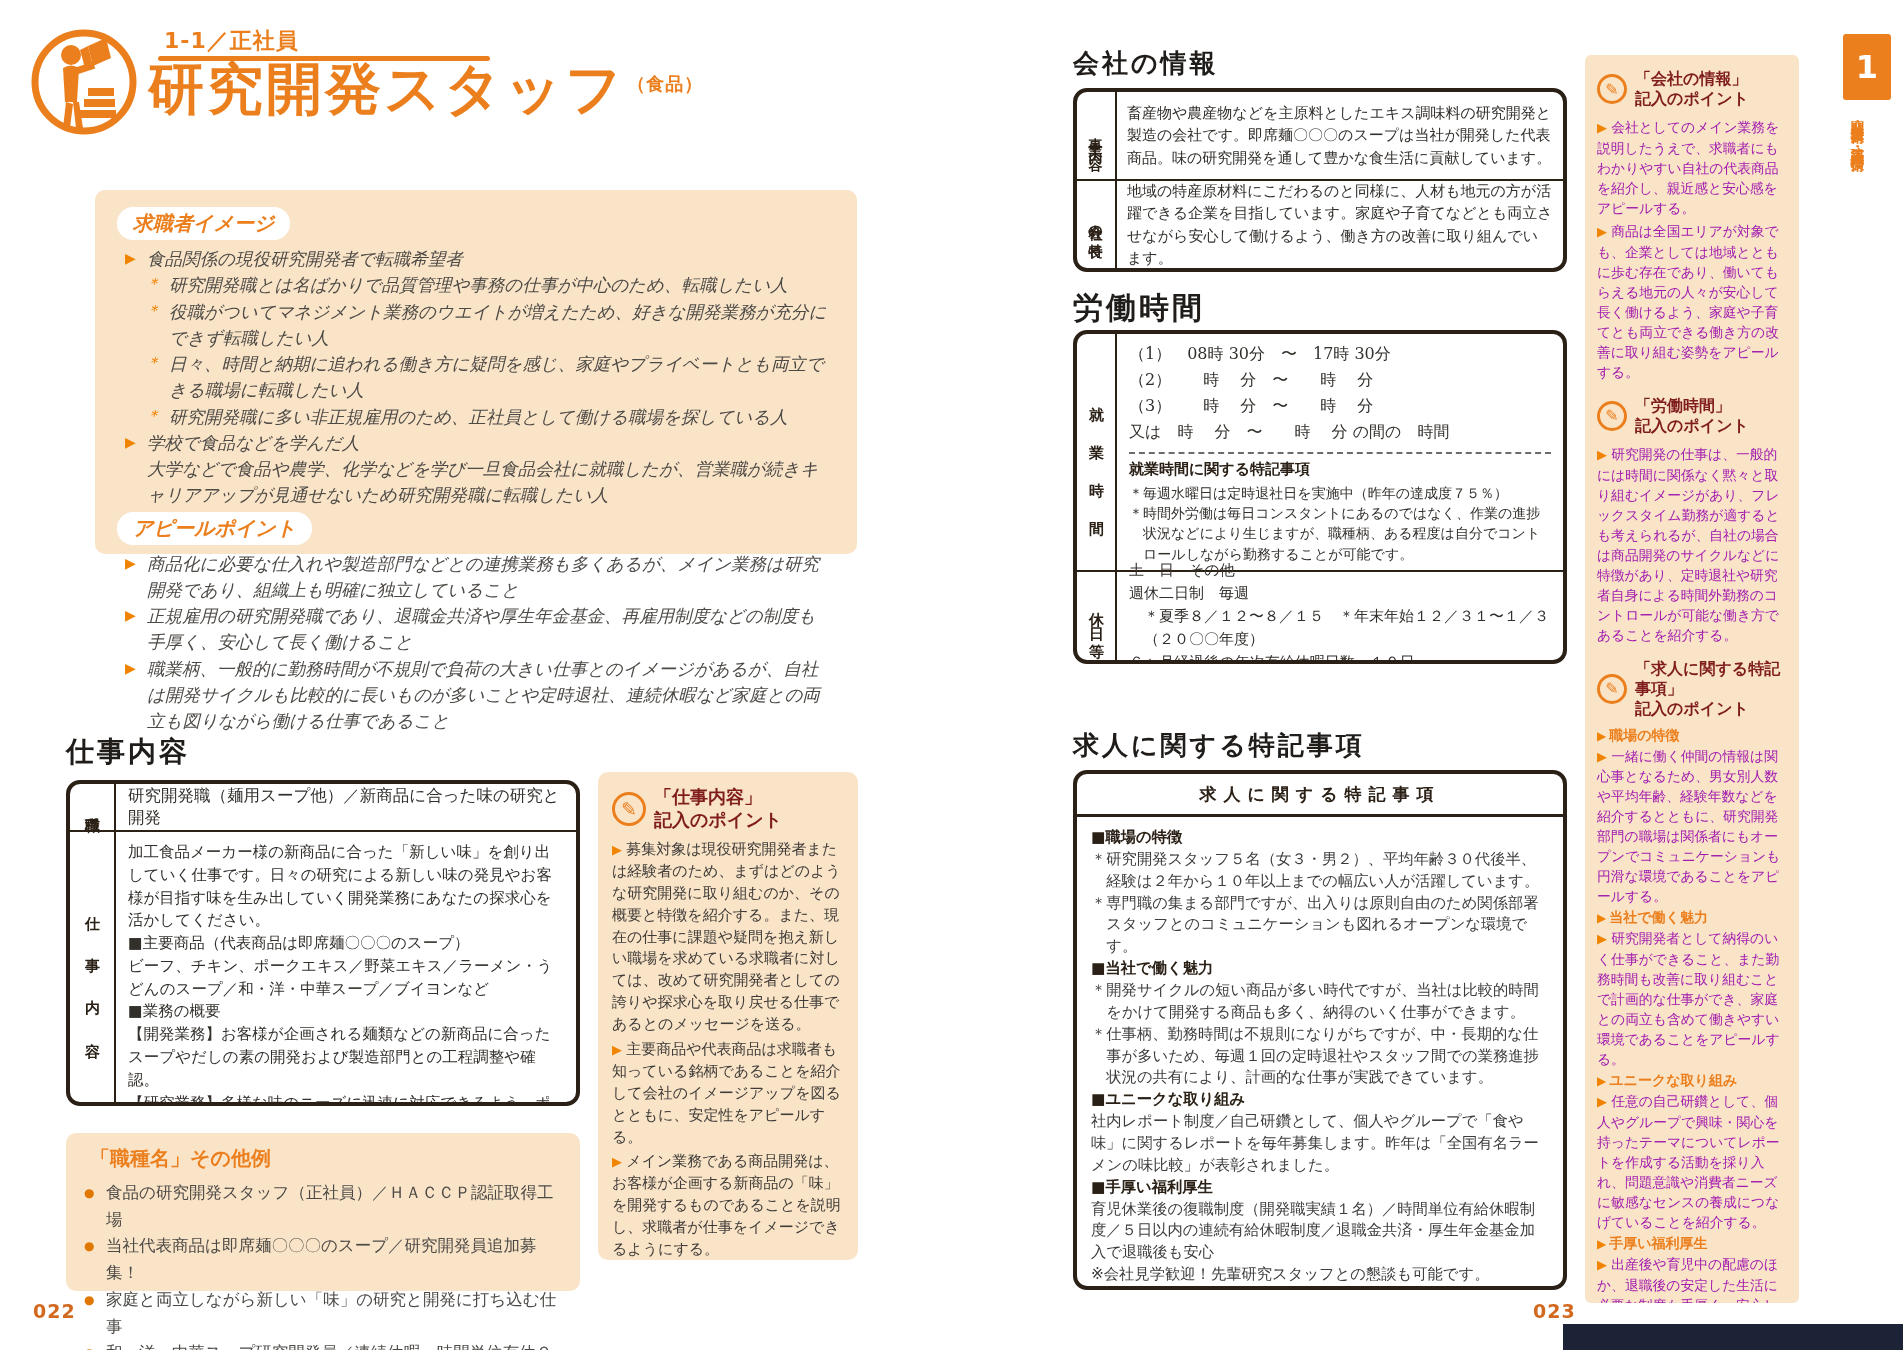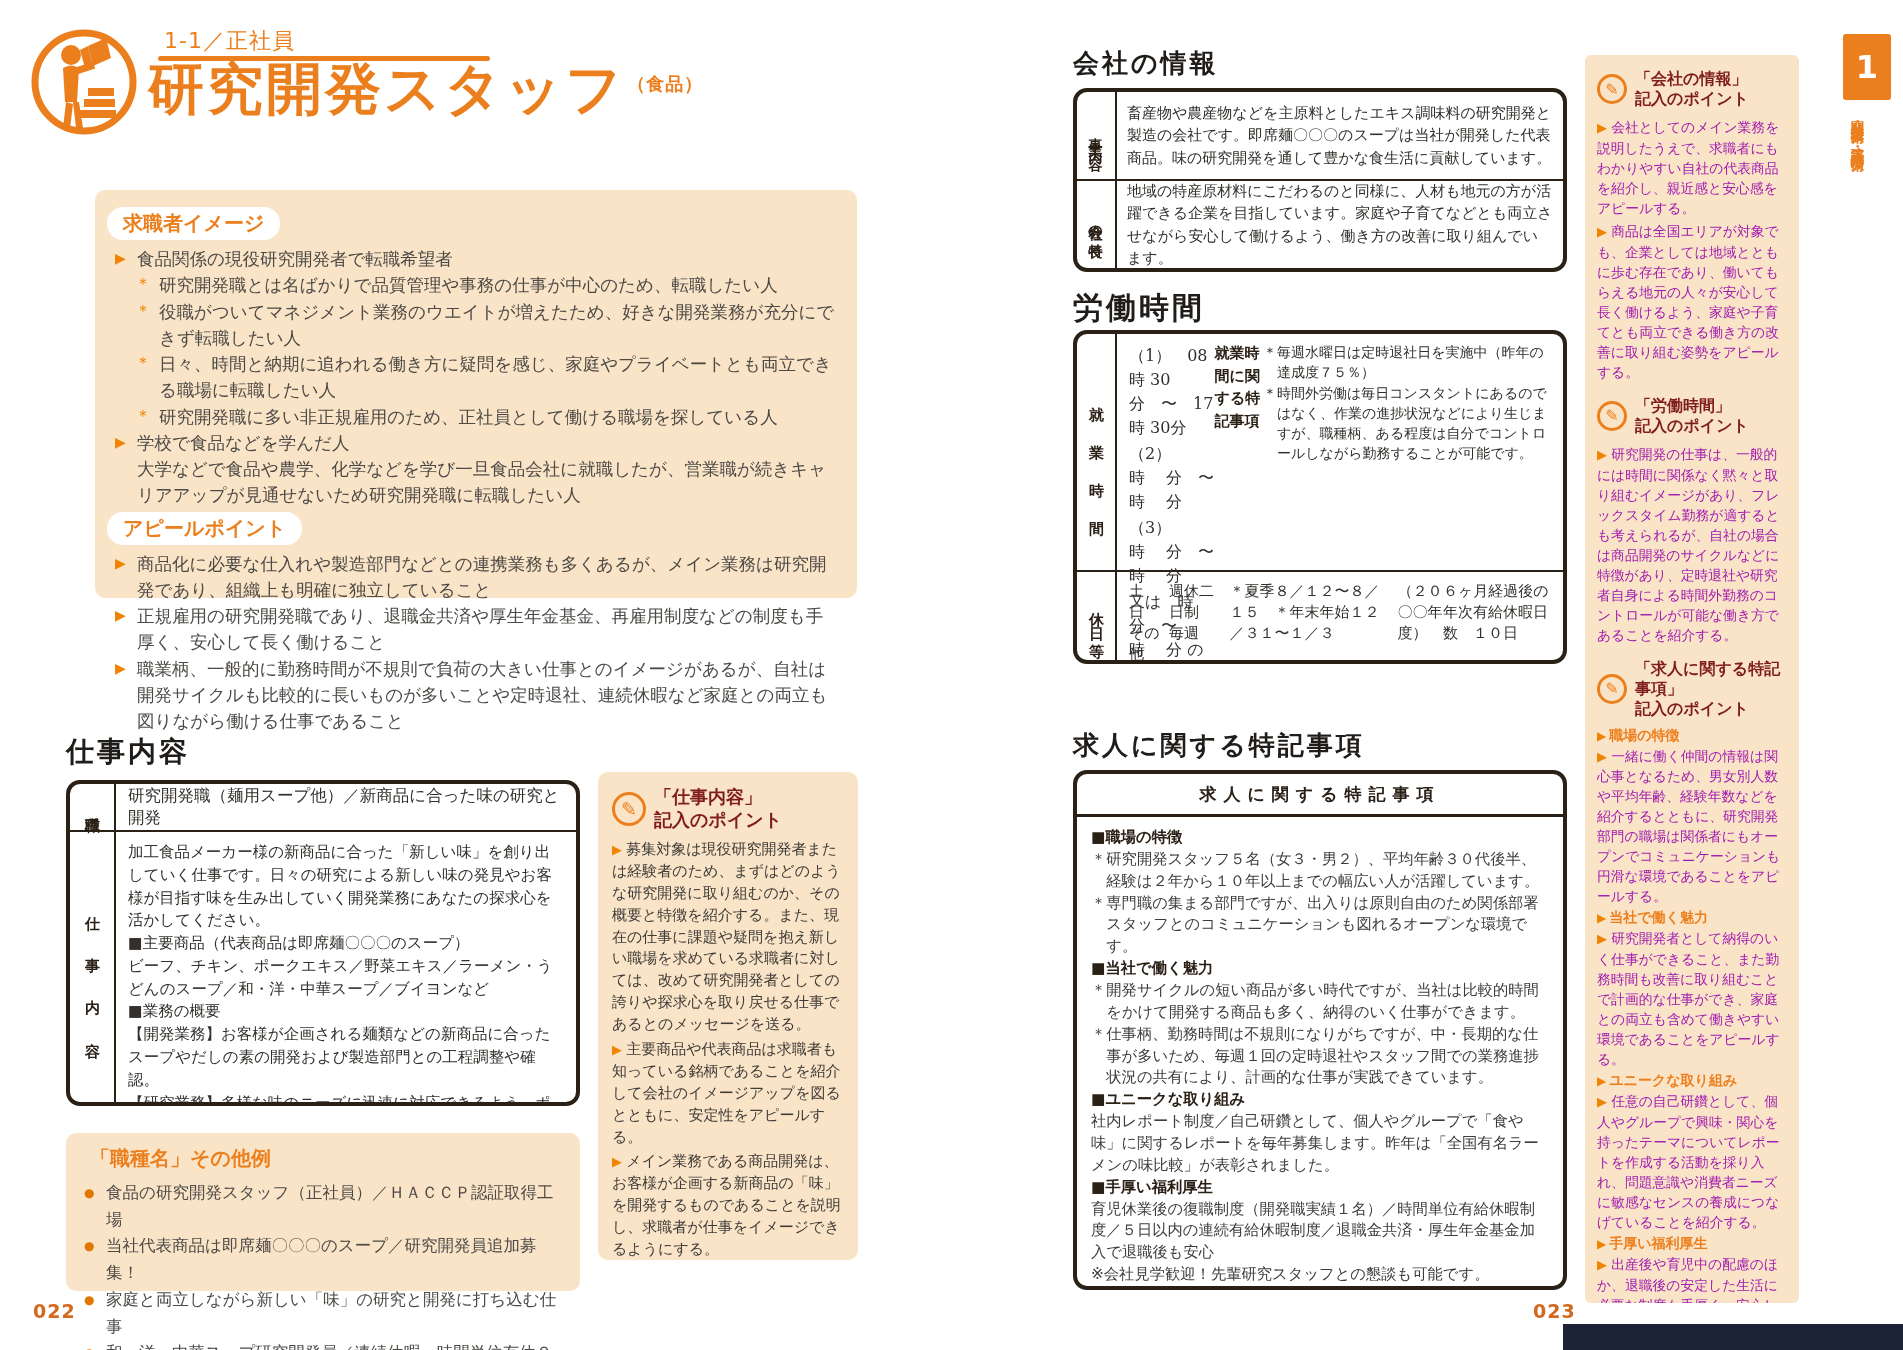--- a/index.html
+++ b/index.html
@@ -1,28 +1,28 @@
 <!DOCTYPE html>
 <html><head>
 <meta charset="utf-8">
 <style>
   html,body{margin:0;padding:0;}
   .canvas{position:relative;width:1903px;height:1350px;background:#ffffff;overflow:hidden;
           font-family:"DejaVu Sans","Liberation Sans",sans-serif;color:#3c3c3c;}
 
   
   .hicon{position:absolute;left:30px;top:28px;width:108px;height:108px;}
-  .ltab{position:absolute;left:164px;top:26px;font-size:22px;font-weight:normal;color:#ec7f1d;letter-spacing:1px;}
+  .ltab{position:absolute;left:164px;top:26px;font-size:22px;font-weight:bold;color:#ec7f1d;letter-spacing:1px;}
   .lrule{position:absolute;left:158px;top:56px;width:332px;height:5px;background:#ec7f1d;border-radius:3px;}
   .ltitle{position:absolute;left:148px;top:58px;font-size:56px;font-weight:bold;color:#ec7f1d;letter-spacing:3px;line-height:1.1;}
   .ltitle .sfx{font-size:18px;letter-spacing:1px;vertical-align:18px;margin-left:2px;}
 
   
   .peach{background:#fae4c8;border-radius:10px;box-sizing:border-box;}
-  .box1{position:absolute;left:95px;top:190px;width:762px;height:408px;padding:14px 20px;}
+  .box1{position:absolute;left:95px;top:190px;width:762px;height:364px;padding:14px 30px;font-style:italic;}
   .pill{display:inline-block;background:#ffffff;color:#ec7f1d;font-weight:bold;font-size:20px;
         border-radius:16px;padding:3px 16px;margin:3px 0 6px -8px;}
   .box1 p{margin:0;font-size:17.5px;line-height:1.5;color:#4d4a46;}
   .lv1{position:relative;padding-left:22px;}
   .lv1::before{content:"▶";color:#f08300;position:absolute;left:0;top:2px;font-size:14px;}
   .lv1b{padding-left:22px;}
   .lv2{position:relative;padding-left:44px;}
   .lv2::before{content:"＊";color:#f08300;position:absolute;left:20px;top:0;font-size:16px;}
 
   
@@ -54,21 +54,21 @@
   .vs-jigyo{letter-spacing:6px;transform:translateY(3px);}
   .vs-tokucho{letter-spacing:1px;}
   .ct-c{display:flex;align-items:center;padding:6px 10px;font-size:15px;line-height:1.5;}
 
   .htable{left:1073px;top:330px;width:494px;height:334px;}
   .ht-r1{height:236px;border-bottom:2px solid #2a2016;flex:none;}
   .ht-r2{flex:1;}
   .htable .fhead{width:38px;font-size:15px;}
   .vs-shugyo{letter-spacing:38px;transform:translateY(19px);}
   .vs-kyujitsu{letter-spacing:16px;transform:translateY(8px);}
-  .ht-c{padding:8px 12px;font-size:15.5px;line-height:1.5;display:flex;flex-direction:row;justify-content:center;}
+  .ht-c{padding:8px 12px;font-size:15.5px;line-height:1.5;display:flex;flex-direction:column;justify-content:center;}
   .sched p{margin:2px 0;font-size:16px;}
   .dash{border:none;border-top:2px dashed #6b6b6b;margin:6px 0 4px;}
   .nt{font-family:"DejaVu Sans","Liberation Sans",sans-serif;font-weight:bold;color:#2a2016;font-size:15px;margin:0 0 2px;}
   .note p{margin:0;font-size:14px;line-height:1.45;padding-left:1em;text-indent:-1em;}
   .hol p{margin:1px 0;font-size:15px;line-height:1.4;}
   .hol .ind{padding-left:1em;}
 
   .sbox{left:1073px;top:770px;width:494px;height:520px;}
   .sb-head{height:40px;flex:none;border-bottom:3px solid #2a2016;display:flex;align-items:center;justify-content:center;
            font-weight:bold;font-size:17px;letter-spacing:7px;color:#2a2016;

